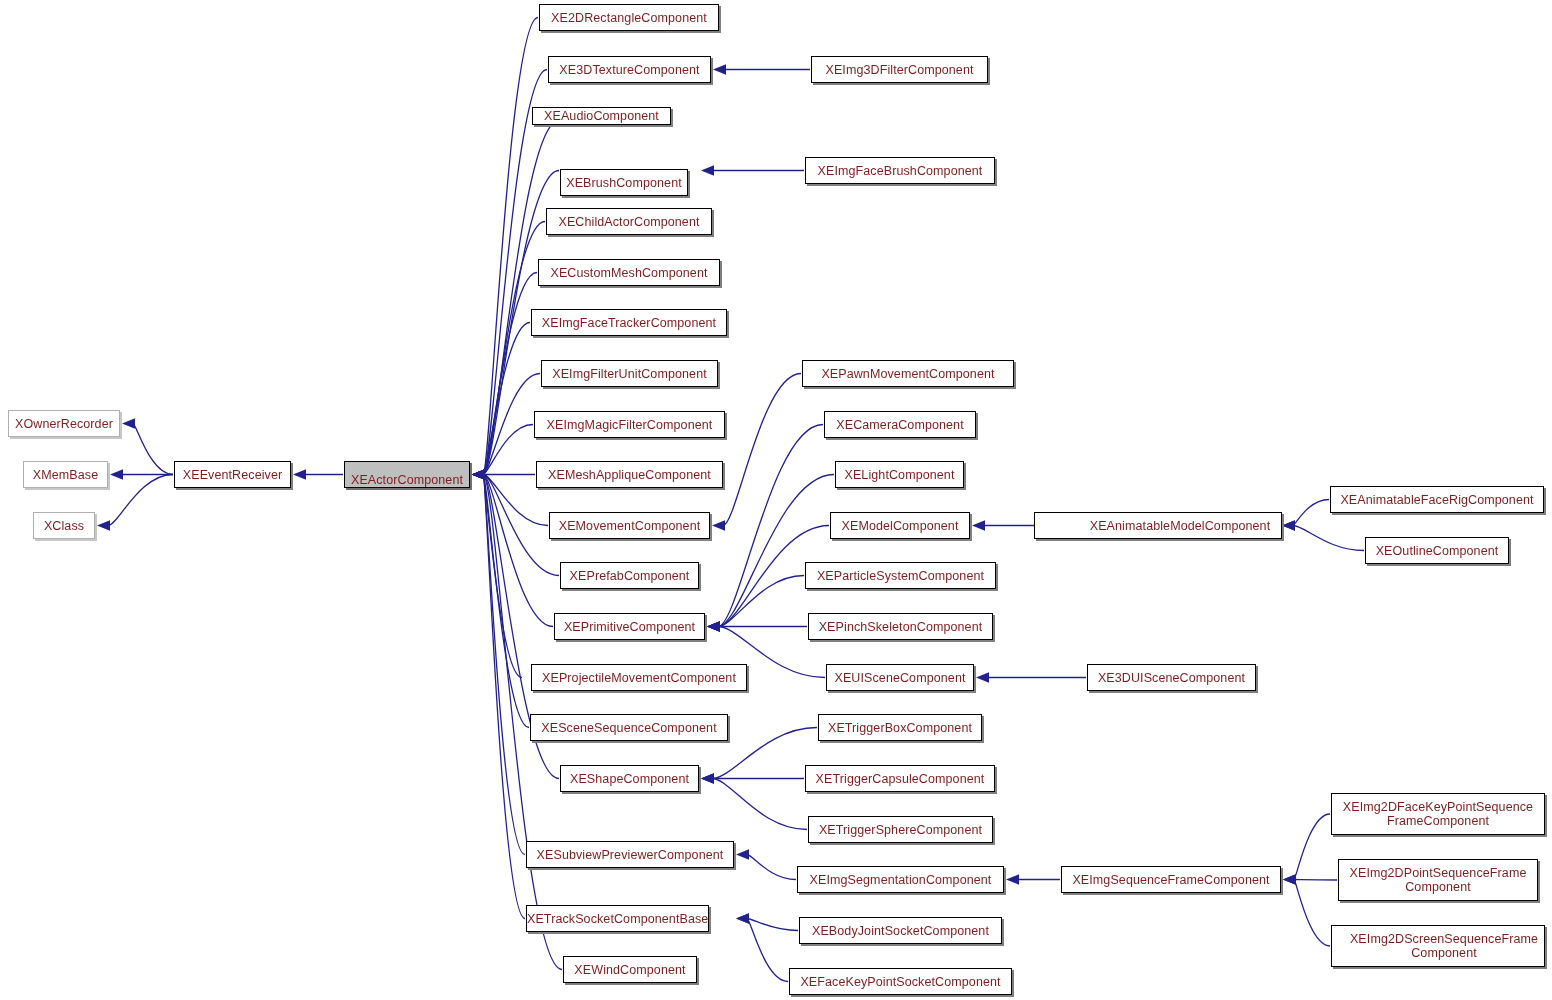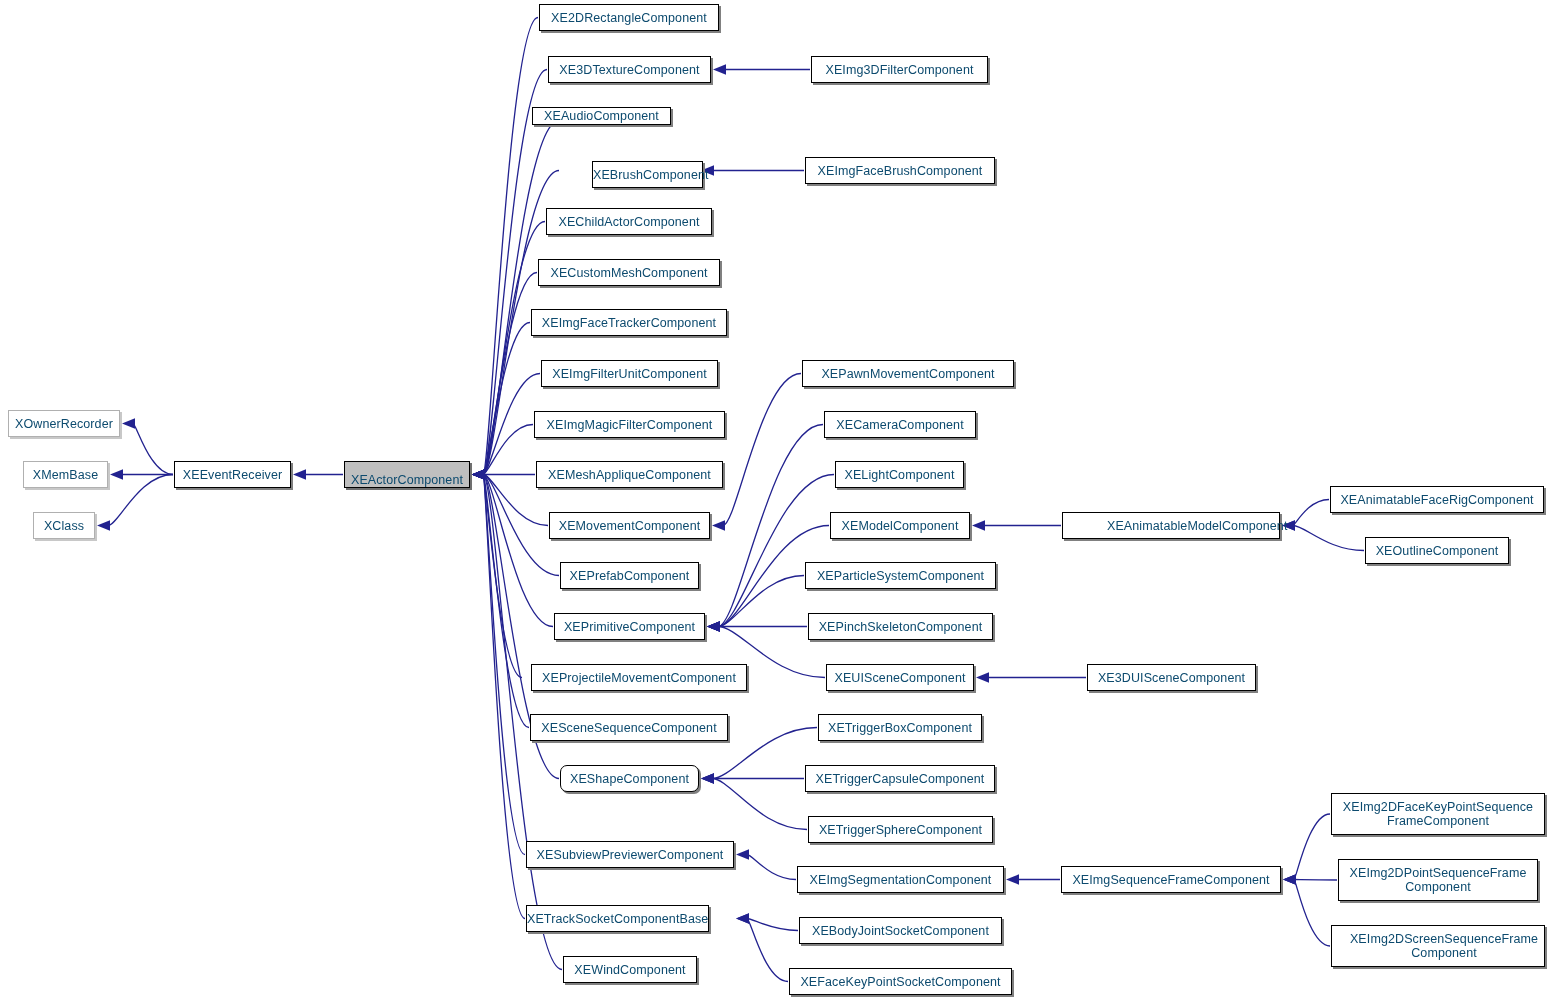--- a/index.html
+++ b/index.html
@@ -27,21 +27,21 @@
   .node {
     position: absolute;
     box-sizing: border-box;
     display: flex;
     align-items: center;
     justify-content: center;
     text-align: center;
     background: #ffffff;
     border: 1px solid #000000;
     box-shadow: 2px 2px 0 0 #808080;
-    color: #0c4a6e;
+    color: #7f1d1d;
     font-size: 12.5px;
     line-height: 14px;
     letter-spacing: 0.1px;
     white-space: pre-line;
     z-index: 5;
   }
   .node.plain {
     border: 1px solid #b0b0b0;
     box-shadow: 2px 2px 0 0 #c8c8c8;
   }
@@ -156,52 +156,52 @@
     </svg>
   <div id="nodes-layer">
       <div class="node plain" style="left: 8px; top: 410px; width: 112px; height: 27px;"><span class="nlabel">XOwnerRecorder</span></div>
       <div class="node plain" style="left: 23px; top: 461px; width: 85px; height: 27px;"><span class="nlabel">XMemBase</span></div>
       <div class="node plain" style="left: 33px; top: 512px; width: 62px; height: 27px;"><span class="nlabel">XClass</span></div>
       <div class="node" style="left: 174px; top: 461px; width: 117px; height: 27px;"><span class="nlabel">XEEventReceiver</span></div>
       <div class="node current" style="left: 344px; top: 461px; width: 126px; height: 27px; align-items: flex-end;"><span class="nlabel">XEActorComponent</span></div>
       <div class="node" style="left: 539px; top: 4px; width: 180px; height: 27px;"><span class="nlabel">XE2DRectangleComponent</span></div>
       <div class="node" style="left: 548px; top: 56px; width: 163px; height: 27px;"><span class="nlabel">XE3DTextureComponent</span></div>
       <div class="node" style="left: 532px; top: 107px; width: 139px; height: 18px;"><span class="nlabel">XEAudioComponent</span></div>
-      <div class="node" style="left: 560px; top: 161px; width: 111px; height: 27px; margin-left: 32px;"><span class="nlabel">XEBrushComponent</span></div>
+      <div class="node" style="left: 560px; top: 169px; width: 128px; height: 27px;"><span class="nlabel">XEBrushComponent</span></div>
       <div class="node" style="left: 546px; top: 208px; width: 166px; height: 27px;"><span class="nlabel">XEChildActorComponent</span></div>
       <div class="node" style="left: 538px; top: 259px; width: 182px; height: 27px;"><span class="nlabel">XECustomMeshComponent</span></div>
       <div class="node" style="left: 531px; top: 309px; width: 196px; height: 27px;"><span class="nlabel">XEImgFaceTrackerComponent</span></div>
       <div class="node" style="left: 541px; top: 360px; width: 177px; height: 27px;"><span class="nlabel">XEImgFilterUnitComponent</span></div>
       <div class="node" style="left: 534px; top: 411px; width: 191px; height: 27px;"><span class="nlabel">XEImgMagicFilterComponent</span></div>
       <div class="node" style="left: 536px; top: 461px; width: 187px; height: 27px;"><span class="nlabel">XEMeshAppliqueComponent</span></div>
       <div class="node" style="left: 549px; top: 512px; width: 161px; height: 27px;"><span class="nlabel">XEMovementComponent</span></div>
       <div class="node" style="left: 560px; top: 562px; width: 139px; height: 27px;"><span class="nlabel">XEPrefabComponent</span></div>
       <div class="node" style="left: 554px; top: 613px; width: 151px; height: 27px;"><span class="nlabel">XEPrimitiveComponent</span></div>
       <div class="node" style="left: 523px; top: 664px; width: 216px; height: 27px; margin-left: 8px;"><span class="nlabel">XEProjectileMovementComponent</span></div>
       <div class="node" style="left: 530px; top: 714px; width: 198px; height: 27px;"><span class="nlabel">XESceneSequenceComponent</span></div>
-      <div class="node" style="left: 560px; top: 765px; width: 139px; height: 27px; border-radius: 7px;"><span class="nlabel">XEShapeComponent</span></div>
+      <div class="node" style="left: 560px; top: 765px; width: 139px; height: 27px;"><span class="nlabel">XEShapeComponent</span></div>
       <div class="node" style="left: 526px; top: 841px; width: 208px; height: 27px;"><span class="nlabel">XESubviewPreviewerComponent</span></div>
       <div class="node" style="left: 526px; top: 905px; width: 183px; height: 27px;"><span class="nlabel">XETrackSocketComponentBase</span></div>
       <div class="node" style="left: 563px; top: 956px; width: 134px; height: 27px; justify-content: flex-end;"><span class="nlabel">XEWindComponent</span></div>
       <div class="node" style="left: 811px; top: 56px; width: 177px; height: 27px; justify-content: flex-end;"><span class="nlabel">XEImg3DFilterComponent</span></div>
       <div class="node" style="left: 805px; top: 157px; width: 190px; height: 27px;"><span class="nlabel">XEImgFaceBrushComponent</span></div>
       <div class="node" style="left: 802px; top: 360px; width: 212px; height: 27px;"><span class="nlabel">XEPawnMovementComponent</span></div>
       <div class="node" style="left: 824px; top: 411px; width: 152px; height: 27px;"><span class="nlabel">XECameraComponent</span></div>
       <div class="node" style="left: 835px; top: 461px; width: 129px; height: 27px;"><span class="nlabel">XELightComponent</span></div>
       <div class="node" style="left: 830px; top: 512px; width: 140px; height: 27px;"><span class="nlabel">XEModelComponent</span></div>
       <div class="node" style="left: 805px; top: 562px; width: 191px; height: 27px;"><span class="nlabel">XEParticleSystemComponent</span></div>
       <div class="node" style="left: 808px; top: 613px; width: 185px; height: 27px;"><span class="nlabel">XEPinchSkeletonComponent</span></div>
       <div class="node" style="left: 826px; top: 664px; width: 148px; height: 27px;"><span class="nlabel">XEUISceneComponent</span></div>
       <div class="node" style="left: 818px; top: 714px; width: 164px; height: 27px;"><span class="nlabel">XETriggerBoxComponent</span></div>
       <div class="node" style="left: 805px; top: 765px; width: 190px; height: 27px;"><span class="nlabel">XETriggerCapsuleComponent</span></div>
       <div class="node" style="left: 808px; top: 816px; width: 185px; height: 27px;"><span class="nlabel">XETriggerSphereComponent</span></div>
       <div class="node" style="left: 797px; top: 866px; width: 207px; height: 27px;"><span class="nlabel">XEImgSegmentationComponent</span></div>
       <div class="node" style="left: 799px; top: 917px; width: 203px; height: 27px;"><span class="nlabel">XEBodyJointSocketComponent</span></div>
       <div class="node" style="left: 789px; top: 968px; width: 223px; height: 27px;"><span class="nlabel">XEFaceKeyPointSocketComponent</span></div>
-      <div class="node" style="left: 1062px; top: 512px; width: 218px; height: 27px; padding-left: 44px;"><span class="nlabel">XEAnimatableModelComponent</span></div>
+      <div class="node" style="left: 1034px; top: 512px; width: 248px; height: 27px; padding-left: 44px;"><span class="nlabel">XEAnimatableModelComponent</span></div>
       <div class="node" style="left: 1087px; top: 664px; width: 169px; height: 27px;"><span class="nlabel">XE3DUISceneComponent</span></div>
       <div class="node" style="left: 1061px; top: 866px; width: 220px; height: 27px;"><span class="nlabel">XEImgSequenceFrameComponent</span></div>
       <div class="node" style="left: 1330px; top: 486px; width: 214px; height: 27px;"><span class="nlabel">XEAnimatableFaceRigComponent</span></div>
       <div class="node" style="left: 1365px; top: 537px; width: 144px; height: 27px;"><span class="nlabel">XEOutlineComponent</span></div>
       <div class="node" style="left: 1331px; top: 793px; width: 214px; height: 42px;"><span class="nlabel">XEImg2DFaceKeyPointSequence
 FrameComponent</span></div>
       <div class="node" style="left: 1338px; top: 859px; width: 200px; height: 42px;"><span class="nlabel">XEImg2DPointSequenceFrame
 Component</span></div>
       <div class="node" style="left: 1331px; top: 925px; width: 214px; height: 42px; padding-left: 12px;"><span class="nlabel">XEImg2DScreenSequenceFrame
 Component</span></div>

